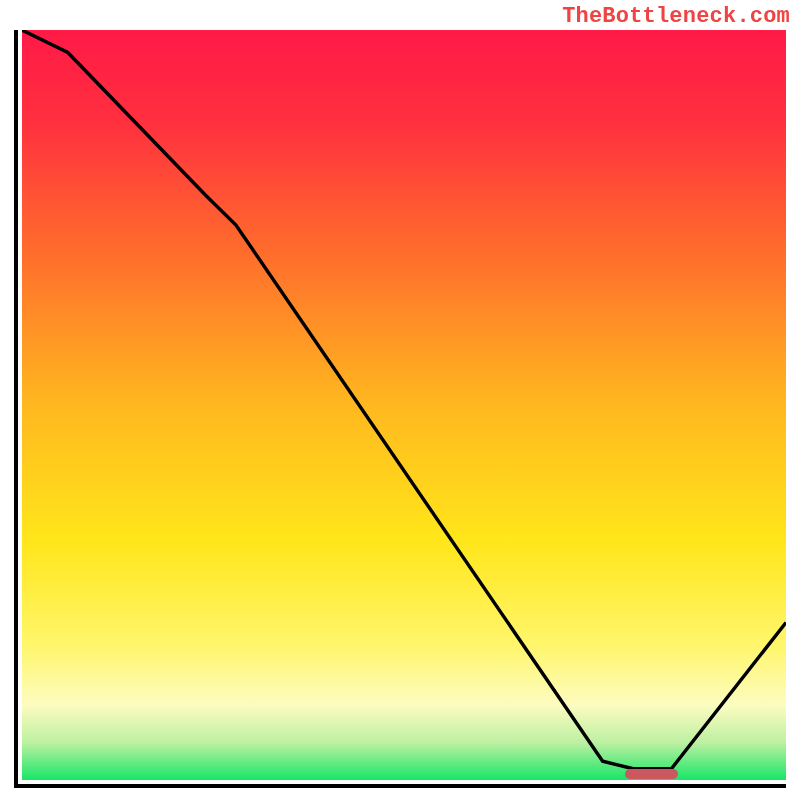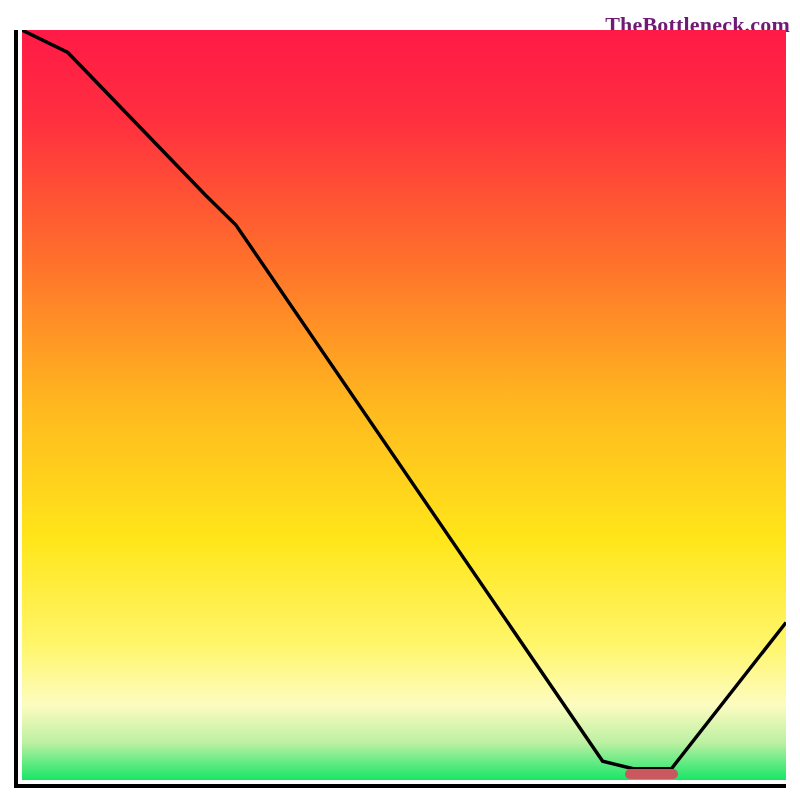--- a/index.html
+++ b/index.html
@@ -1,25 +1,25 @@
 <!DOCTYPE html>
 <html><head>
 <meta charset="utf-8">
 <style>
   * { margin: 0; padding: 0; box-sizing: border-box; }
   html, body { width: 800px; height: 800px; overflow: hidden; background: #fff; }
   .wrap { position: relative; width: 800px; height: 800px; }
   .attribution {
     position: absolute;
-    top: 12px;
+    top: 4px;
     right: 10px;
-    font-family: Liberation Serif, serif;
+    font-family: Liberation Mono, monospace;
     font-size: 22px;
     font-weight: 600;
-    color: #701a75;
+    color: #ef4444;
     letter-spacing: 0.2px;
   }
   .plot {
     position: absolute;
     left: 14px;
     top: 30px;
     width: 772px;
     height: 758px;
     border-left: 4px solid #000;
     border-bottom: 4px solid #000;

